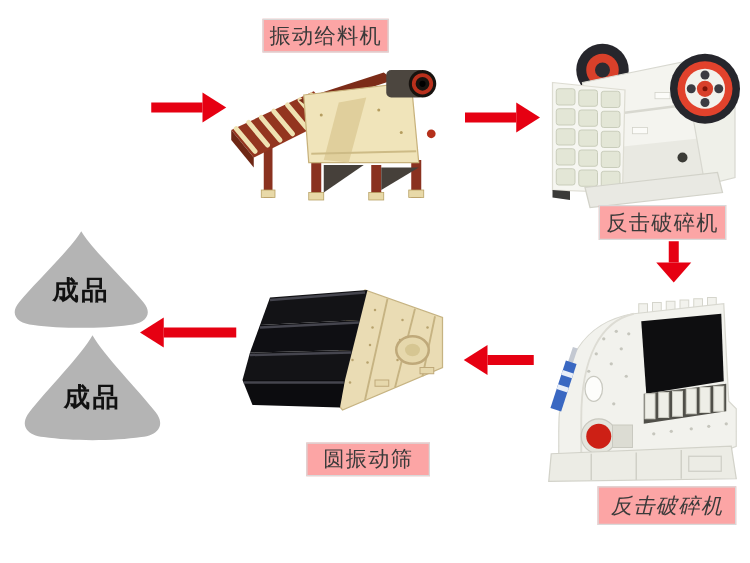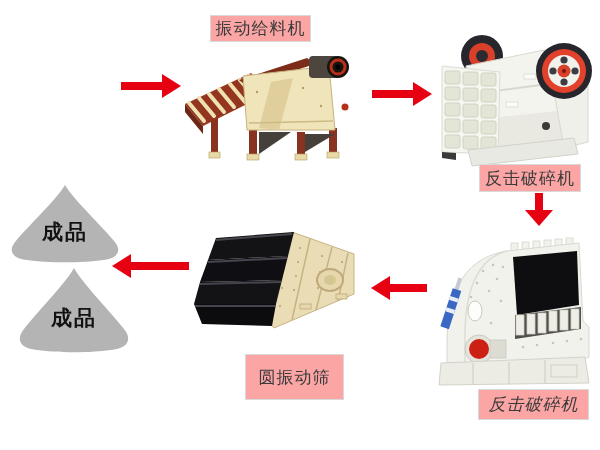--- a/index.html
+++ b/index.html
@@ -275,21 +275,21 @@
     <polygon points="12,54 94,52 88,76 6,76" fill="#131316"></polygon>
     <polygon points="6,76 88,76 84,98 14,96" fill="#0c0c0f"></polygon>
     <g stroke="#45454e" stroke-width="2">
       <line x1="28" y1="12" x2="104" y2="6"></line>
       <line x1="20" y1="34" x2="99" y2="30"></line>
       <line x1="12" y1="56" x2="93" y2="54"></line>
       <line x1="7" y1="78" x2="87" y2="78"></line>
     </g>
   </svg>
 
-  <div class="tag" style="left:245px;top:354px;width:99px;height:46px;">
+  <div class="tag" style="left:245px;top:354px;width:99px;height:27px;">
     <span>圆振动筛</span>
   </div>
 
   <div class="arrow left" style="left:112px;top:253px;width:77px;height:25px;">
     <div class="head"></div>
     <div class="shaft"></div>
   </div>
 
   <div class="pile" style="left:7px;top:184px;width:116px;height:79px;">
     <svg viewBox="0 0 112 78" preserveAspectRatio="none">

